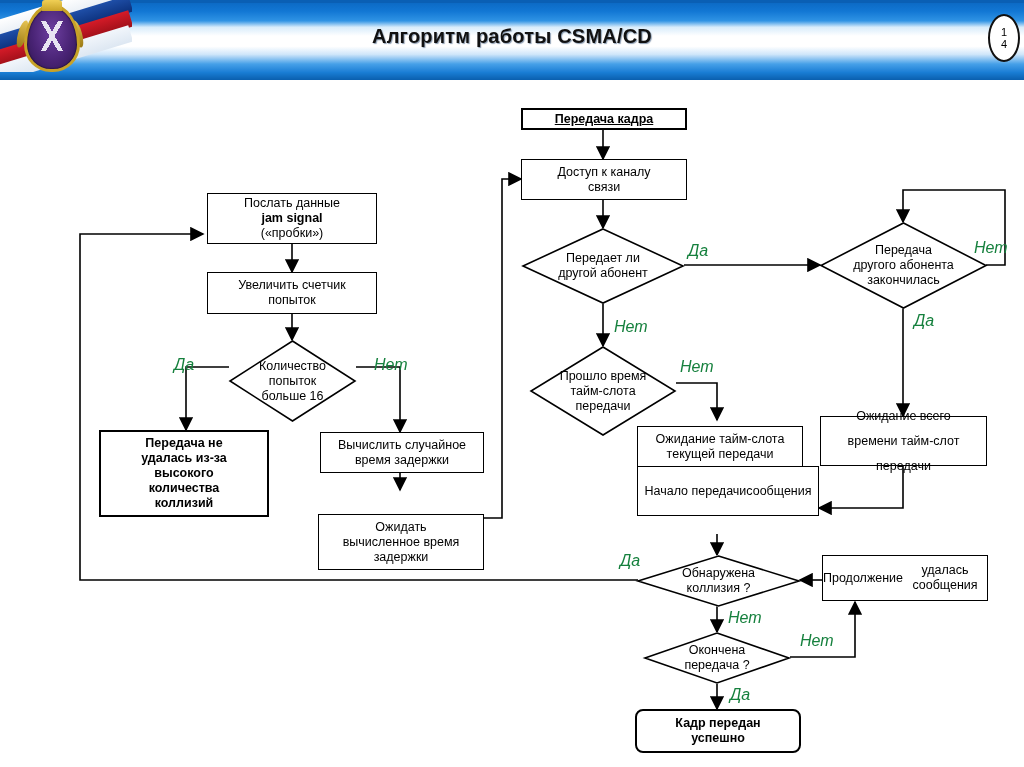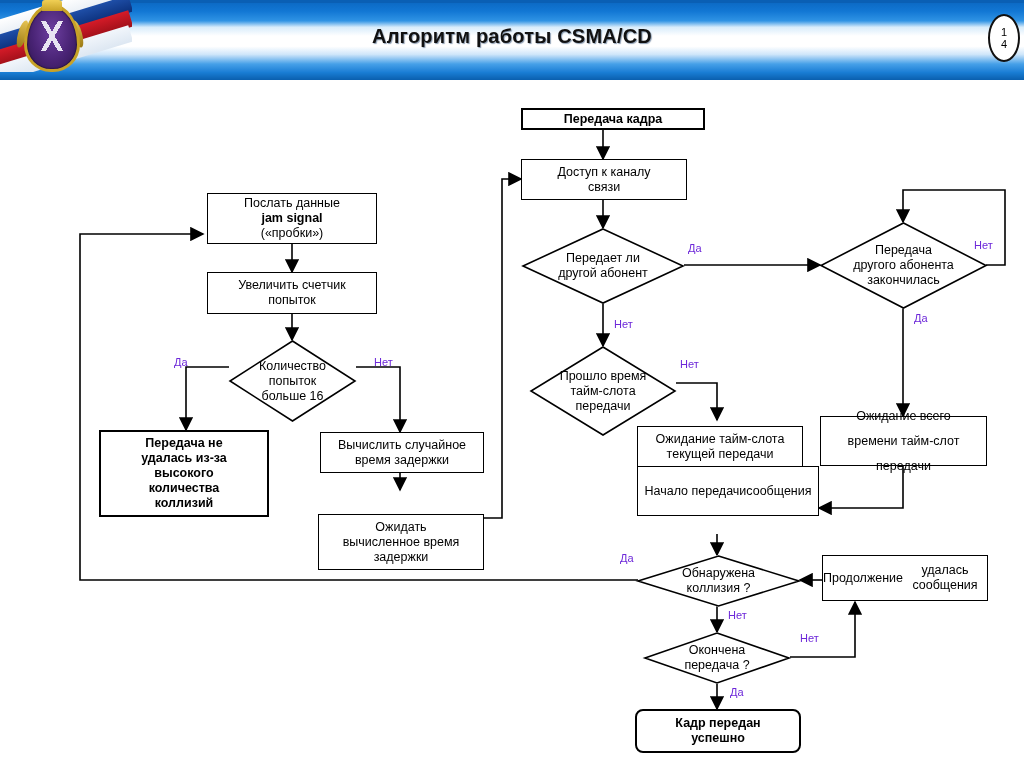--- a/index.html
+++ b/index.html
@@ -102,22 +102,23 @@
     position:absolute;left:0;top:0;width:100%;height:100%;
     overflow:visible;
   }
   .dec .label{
     position:absolute;left:0;top:0;width:100%;height:100%;
     display:flex;align-items:center;justify-content:center;
     text-align:center;font-size:12.5px;line-height:15px;color:#000;
   }
 
   .edge-label{
-    position:absolute;font-size:11px;color:#6d28d9;background:transparent;
+    position:absolute;font-size:16px;color:#15803d;background:transparent;
     white-space:nowrap;
+    font-style:italic;
   }
   .jam{font-weight:bold;}
 </style>
 </head>
 <body>
 
 <div class="banner">
   <div class="banner-edge-top"></div>
   <div class="flag-wrap">
     <div class="ribbon white"></div>
@@ -185,21 +186,21 @@
 
       <path d="M356,285 L400,285 L400,350" marker-end="url(#ah)"></path>
 
       <path d="M400,391 L400,408" marker-end="url(#ah)"></path>
 
       <path d="M484,436 L502,436 L502,97 L521,97" marker-end="url(#ah)"></path>
 
     </g>
   </svg>
 
-  <div class="node term" style="left:521px;top:26px;width:184px;height:22px;">
+  <div class="node term" style="left:521px;top:26px;width:166px;height:22px;text-decoration:underline;">
     <span>Передача кадра</span>
   </div>
 
   <div class="node proc" style="left:521px;top:77px;width:166px;height:41px;flex-direction:column;">
     <span>Доступ к каналу</span>
     <span>связи</span>
   </div>
 
   <div class="dec" style="left:522px;top:146px;width:162px;height:76px;">
     <div class="shape"></div>

